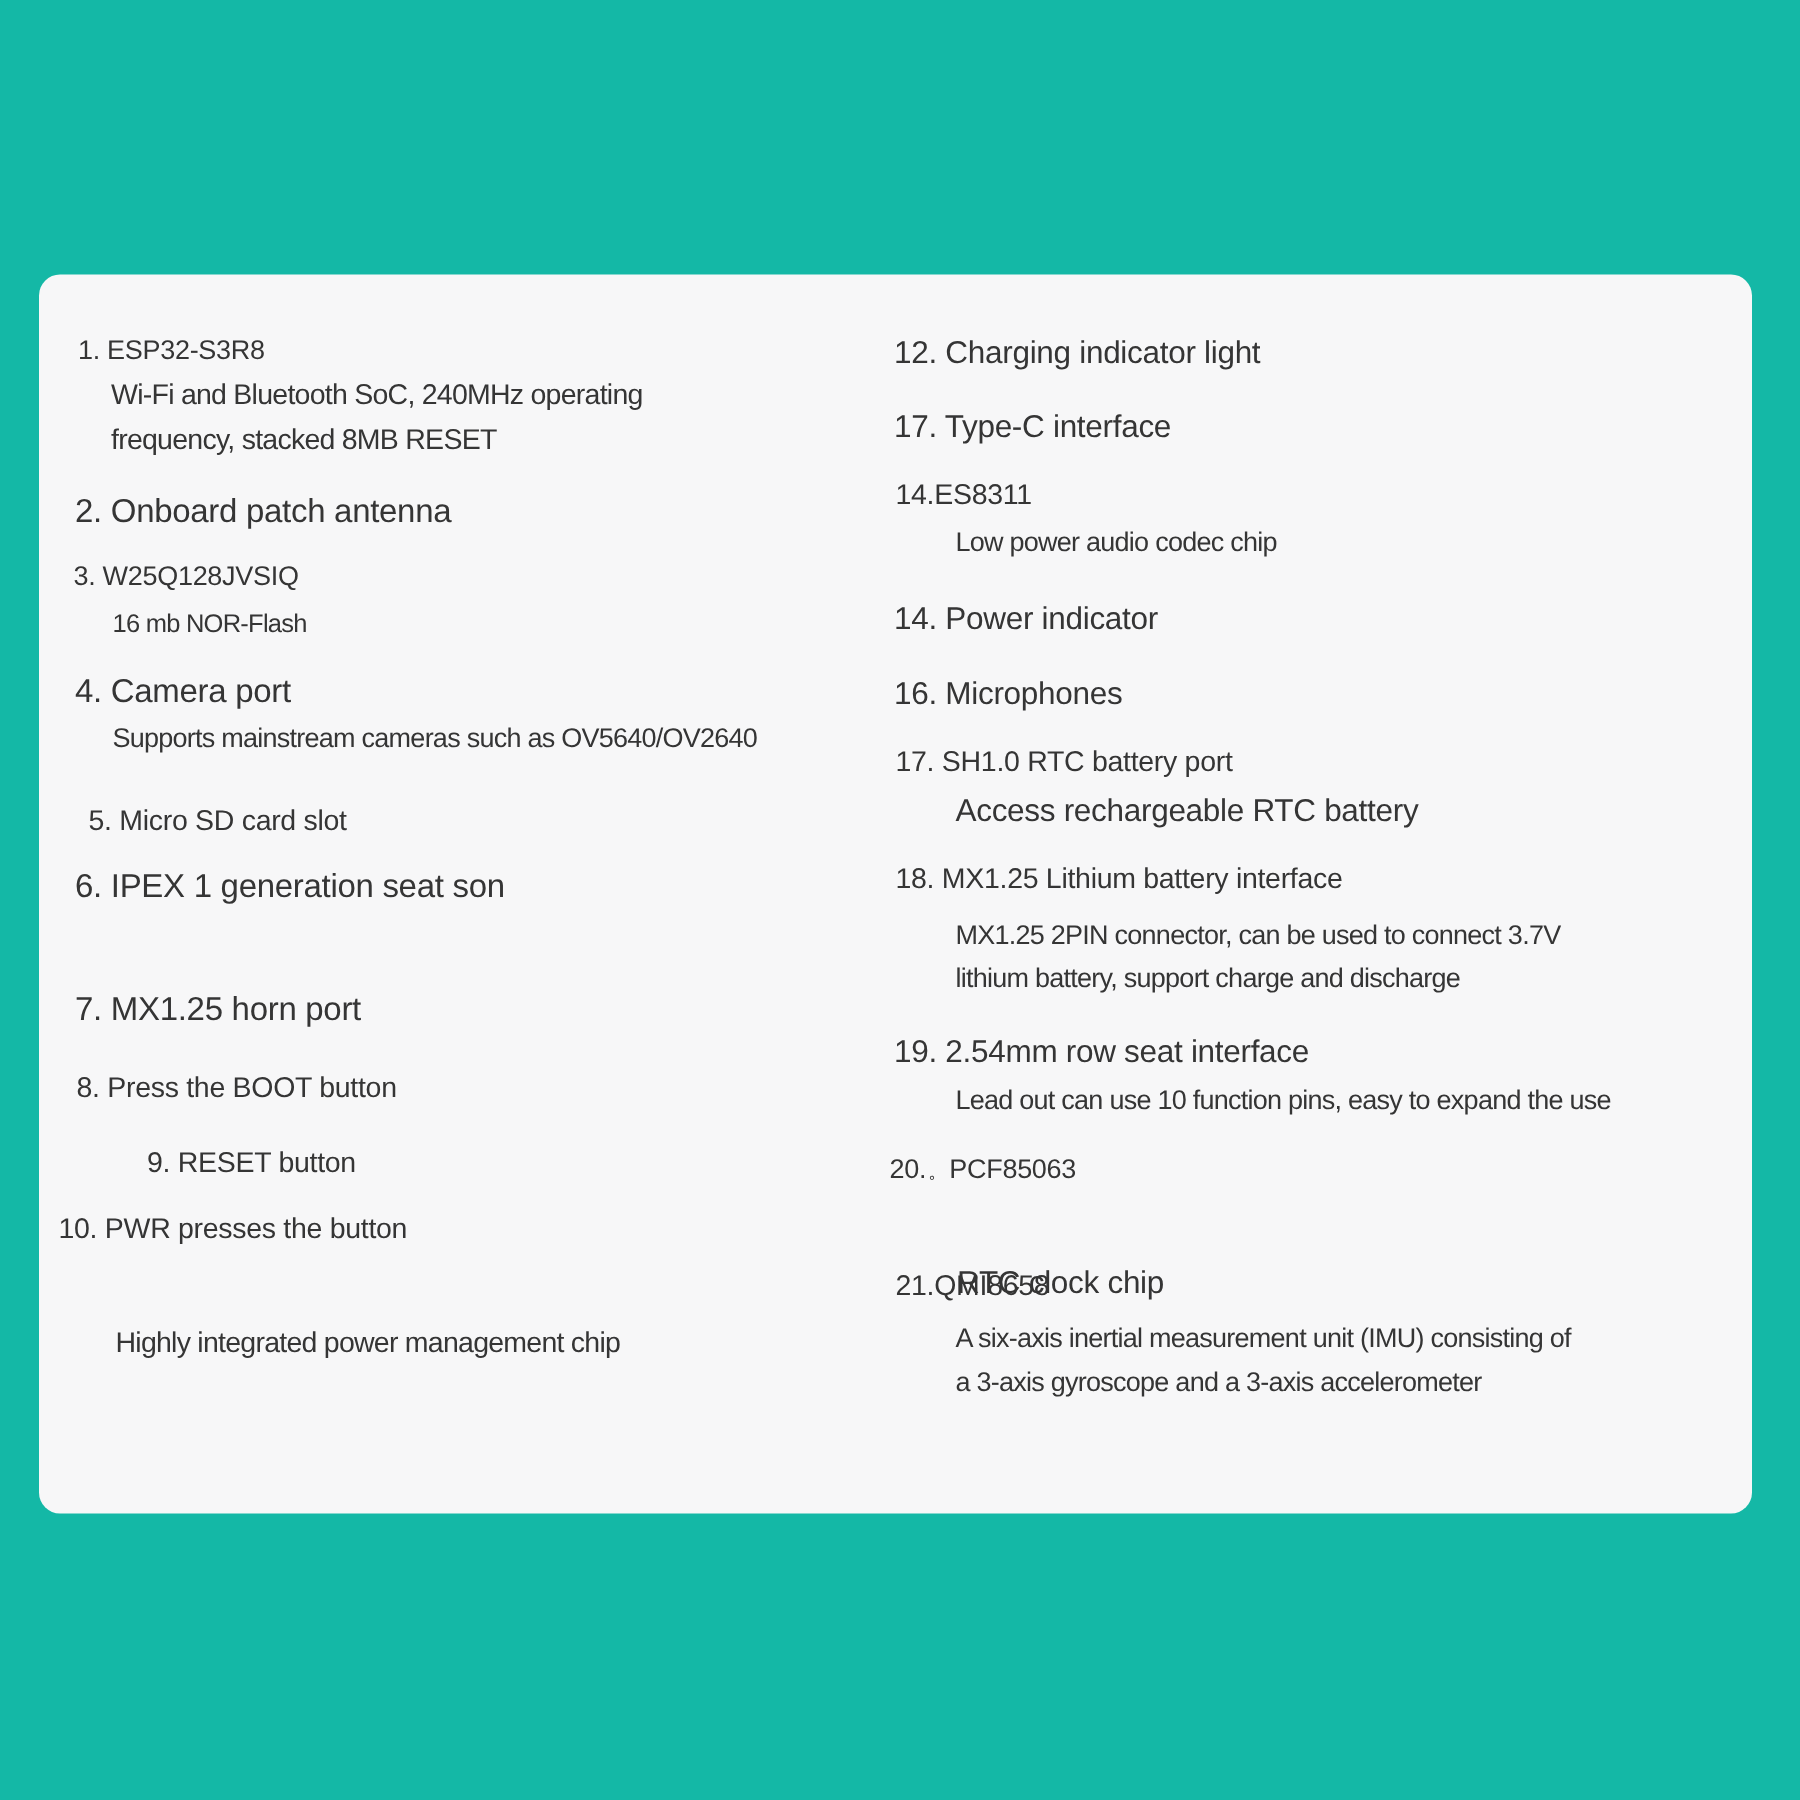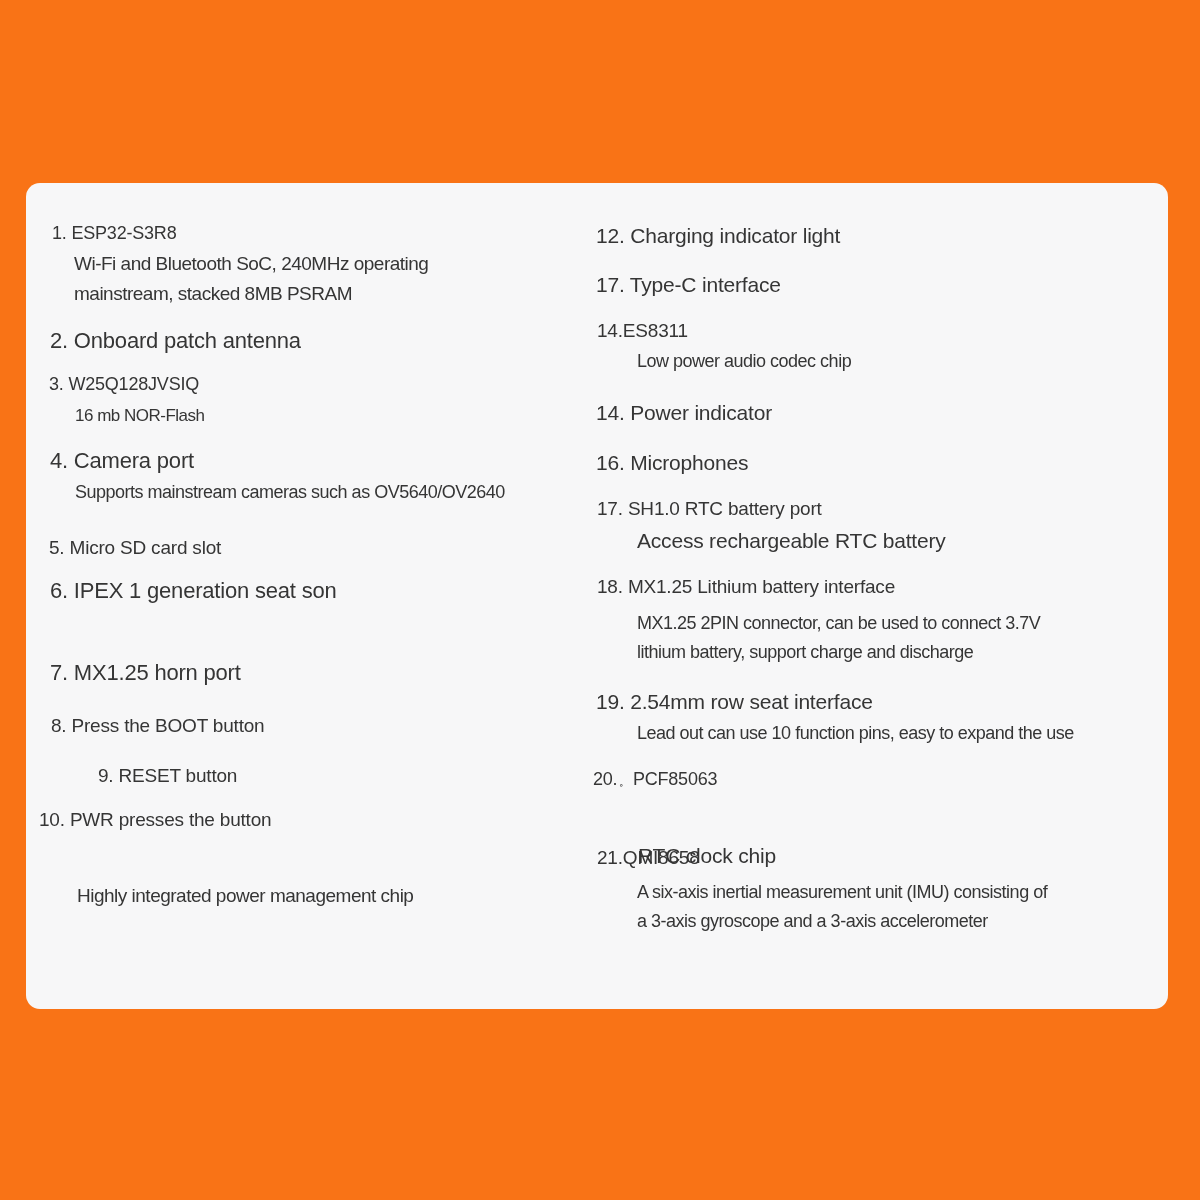--- a/index.html
+++ b/index.html
@@ -1,21 +1,21 @@
 <!DOCTYPE html>
 <html><head>
 <meta charset="utf-8">
 <style>
   html,body{margin:0;padding:0;}
   body{background:#ffffff;}
   .canvas{
     position:relative;
     width:1200px;
     height:1200px;
-    background:#f97316;
+    background:#14b8a6;
     overflow:hidden;
     font-family:"Liberation Sans","DejaVu Sans",sans-serif;
   }
   .panel{
     position:absolute;
     left:26px;
     top:183px;
     width:1142px;
     height:826px;
     background:var(--panel,#f7f7f8);
@@ -48,31 +48,31 @@
   .gap{margin-left:8px;}
 </style>
 </head>
 <body style="--panel: #f7f7f8; --text: #353535; --text_light: #4d4d4d;">
 
 <div class="canvas">
   <div class="panel"></div>
 
   <span class="ln t-sm" style="left:52px;top:223px;">1. ESP32-S3R8</span>
   <span class="ln sub sub-md" style="left:74px;top:253px;">Wi-Fi and Bluetooth SoC, 240MHz operating</span>
-  <span class="ln sub sub-md" style="left:74px;top:283px;">mainstream, stacked 8MB PSRAM</span>
+  <span class="ln sub sub-md" style="left:74px;top:283px;">frequency, stacked 8MB RESET</span>
 
   <span class="ln t-xl" style="left:50px;top:328px;">2. Onboard patch antenna</span>
 
   <span class="ln t-sm" style="left:49px;top:374px;">3. W25Q128JVSIQ</span>
   <span class="ln sub sub-xs" style="left:75px;top:406px;">16 mb NOR-Flash</span>
 
   <span class="ln t-xl" style="left:50px;top:448px;">4. Camera port</span>
   <span class="ln sub sub-sm" style="left:75px;top:482px;">Supports mainstream cameras such as OV5640/OV2640</span>
 
-  <span class="ln t-md" style="left:49px;top:537px;text-align:right;">5. Micro SD card slot</span>
+  <span class="ln t-md" style="left:59px;top:537px;text-align:right;">5. Micro SD card slot</span>
 
   <span class="ln t-xl" style="left:50px;top:578px;">6. IPEX 1 generation seat son</span>
 
   <span class="ln t-xl" style="left:50px;top:660px;">7. MX1.25 horn port</span>
 
   <span class="ln t-md" style="left:51px;top:715px;">8. Press the BOOT button</span>
 
   <span class="ln t-md" style="left:51px;top:765px;margin-left:47px;">9. RESET button</span>
 
   <span class="ln t-md" style="left:39px;top:809px;">10. PWR presses the button</span>

